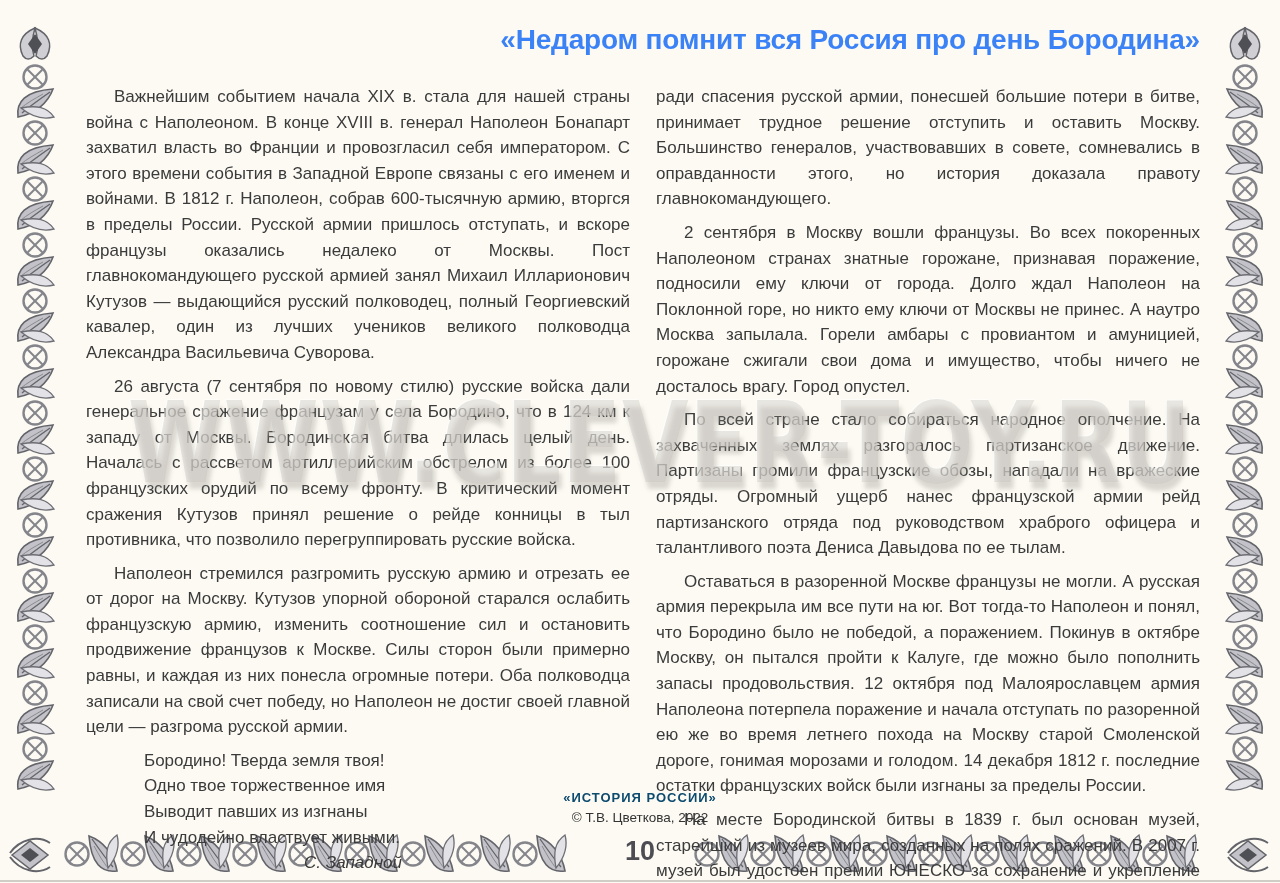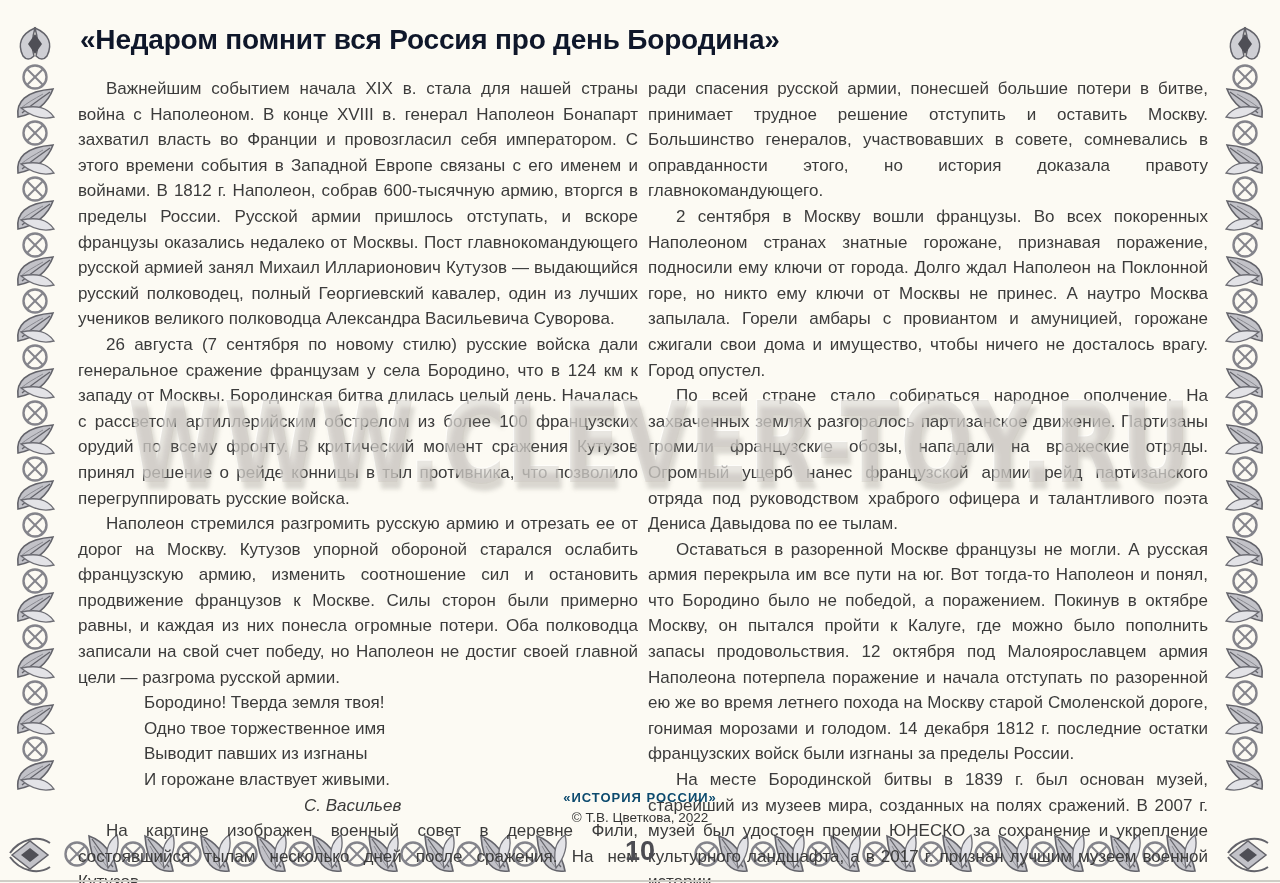--- a/index.html
+++ b/index.html
@@ -6,30 +6,30 @@
   body{background:#e8e8e8;font-family:"Liberation Sans",sans-serif;}
   .page{
     position:relative;
     width:1280px;height:883px;
     background:#fcfaf3;
     overflow:hidden;
     color:#3b3b3b;
   }
   .page-title{
     position:absolute;top:24px;left:80px;width:1120px;
-    margin:0;text-align:left;
-    font-size:28px;font-weight:700;letter-spacing:-0.2px;color:#0f172a;
+    margin:0;text-align:right;
+    font-size:28px;font-weight:700;letter-spacing:-0.2px;color:#3b82f6;
     font-family:"Liberation Sans",sans-serif;
   }
   .columns{
     position:absolute;left:78px;top:76px;width:1130px;
     display:flex;gap:10px;
   }
   .col{width:560px;font-size:17px;line-height:25.6px;text-align:justify;hyphens:auto;}
-  .col p{margin:0;}
+  .col p{margin:8px;}
   .col p.indent{text-indent:28px;}
   .poem{margin-left:66px;line-height:25.6px;}
   .poem-line{white-space:nowrap;}
   .poem-attr{font-style:italic;margin-left:160px;}
   .footer{
     position:absolute;left:0;right:0;top:788px;text-align:center;line-height:20px;
   }
   .footer-series{font-size:13px;font-weight:700;letter-spacing:1px;color:#0c4a6e;}
   .footer-copy{font-size:13.5px;color:#333;}
   .border-left,.border-right{position:absolute;top:26px;}
@@ -140,22 +140,22 @@
 
   <div class="columns">
     <div class="col">
       <p class="indent">Важнейшим событием начала XIX в. стала для нашей страны война с Наполеоном. В конце XVIII в. генерал Наполеон Бонапарт захватил власть во Франции и провозгласил себя императором. С этого времени события в Западной Европе связаны с его именем и войнами. В 1812 г. Наполеон, собрав 600-тысячную армию, вторгся в пределы России. Русской армии пришлось отступать, и вскоре французы оказались недалеко от Москвы. Пост главнокомандующего русской армией занял Михаил Илларионович Кутузов — выдающийся русский полководец, полный Георгиевский кавалер, один из лучших учеников великого полководца Александра Васильевича Суворова.</p>
       <p class="indent">26 августа (7 сентября по новому стилю) русские войска дали генеральное сражение французам у села Бородино, что в 124 км к западу от Москвы. Бородинская битва длилась целый день. Началась с рассветом артиллерийским обстрелом из более 100 французских орудий по всему фронту. В критический момент сражения Кутузов принял решение о рейде конницы в тыл противника, что позволило перегруппировать русские войска.</p>
       <p class="indent">Наполеон стремился разгромить русскую армию и отрезать ее от дорог на Москву. Кутузов упорной обороной старался ослабить французскую армию, изменить соотношение сил и остановить продвижение французов к Москве. Силы сторон были примерно равны, и каждая из них понесла огромные потери. Оба полководца записали на свой счет победу, но Наполеон не достиг своей главной цели — разгрома русской армии.</p>
       <div class="poem">
         <div class="poem-line">Бородино! Тверда земля твоя!</div>
         <div class="poem-line">Одно твое торжественное имя</div>
         <div class="poem-line">Выводит павших из изгнаны</div>
-        <div class="poem-line">И горожане властвует живыми.</div>
-        <div class="poem-attr">С. Васильев</div>
+        <div class="poem-line">И чудодейно властвует живыми.</div>
+        <div class="poem-attr">С. Западной</div>
       </div>
       <p class="indent">На картине изображен военный совет в деревне Фили, состоявшийся тылам несколько дней после сражения. На нем Кутузов</p>
     </div>
     <div class="col">
       <p>ради спасения русской армии, понесшей большие потери в битве, принимает трудное решение отступить и оставить Москву. Большинство генералов, участвовавших в совете, сомневались в оправданности этого, но история доказала правоту главнокомандующего.</p>
       <p class="indent">2 сентября в Москву вошли французы. Во всех покоренных Наполеоном странах знатные горожане, признавая поражение, подносили ему ключи от города. Долго ждал Наполеон на Поклонной горе, но никто ему ключи от Москвы не принес. А наутро Москва запылала. Горели амбары с провиантом и амуницией, горожане сжигали свои дома и имущество, чтобы ничего не досталось врагу. Город опустел.</p>
       <p class="indent">По всей стране стало собираться народное ополчение. На захваченных землях разгоралось партизанское движение. Партизаны громили французские обозы, нападали на вражеские отряды. Огромный ущерб нанес французской армии рейд партизанского отряда под руководством храброго офицера и талантливого поэта Дениса Давыдова по ее тылам.</p>
       <p class="indent">Оставаться в разоренной Москве французы не могли. А русская армия перекрыла им все пути на юг. Вот тогда-то Наполеон и понял, что Бородино было не победой, а поражением. Покинув в октябре Москву, он пытался пройти к Калуге, где можно было пополнить запасы продовольствия. 12 октября под Малоярославцем армия Наполеона потерпела поражение и начала отступать по разоренной ею же во время летнего похода на Москву старой Смоленской дороге, гонимая морозами и голодом. 14 декабря 1812 г. последние остатки французских войск были изгнаны за пределы России.</p>
       <p class="indent">На месте Бородинской битвы в 1839 г. был основан музей, старейший из музеев мира, созданных на полях сражений. В 2007 г. музей был удостоен премии ЮНЕСКО за сохранение и укрепление культурного ландшафта, а в 2017 г. признан лучшим музеем военной истории.</p>
     </div>

